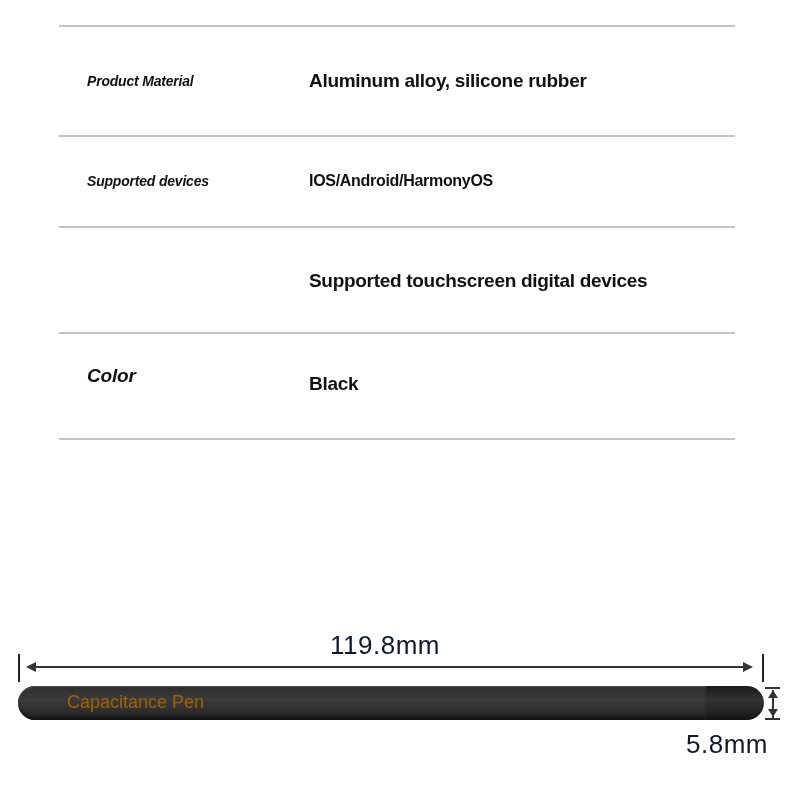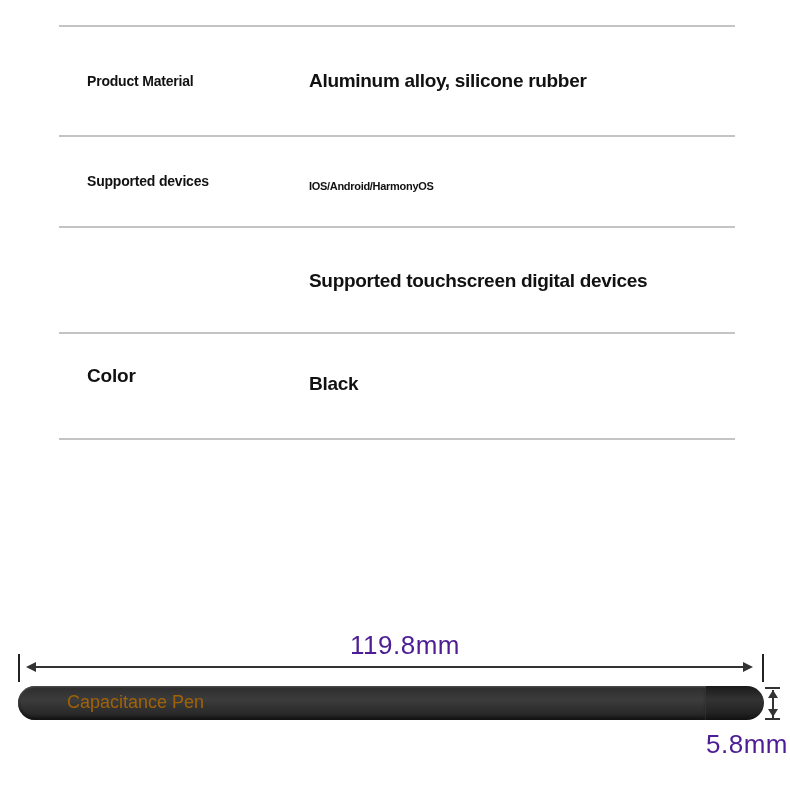--- a/index.html
+++ b/index.html
@@ -1,25 +1,25 @@
 <!DOCTYPE html>
 <html><head>
   <meta charset="utf-8">
   <style>
     html, body { margin: 0; padding: 0; background: #ffffff; }
     body { width: 790px; height: 790px; position: relative; overflow: hidden;
            font-family: "Liberation Sans", sans-serif; color: #111; }
     .rule { position: absolute; left: 59px; width: 676px; height: 2px; background: #c4c4c4; }
-    .label { position: absolute; left: 87px; font-weight: bold; letter-spacing: -0.2px; }
+    .label { position: absolute; left: 87px; font-weight: bold; letter-spacing: -0.2px; font-style: italic; }
     .value { position: absolute; left: 309px; font-weight: bold; letter-spacing: -0.3px; }
     .small { font-size: 14px; }
     .big { font-size: 19px; }
 
     .dim-bar { position: absolute; background: #222; }
-    .dim-text { position: absolute; font-size: 26px; color: #4c1d95; letter-spacing: 0.5px; margin-left: 20px; }
+    .dim-text { position: absolute; font-size: 26px; color: #0f172a; letter-spacing: 0.5px; }
     .arrow-line { position: absolute; left: 30px; top: 666px; width: 718px; height: 2px; background: #333; }
     .arrow-left { position: absolute; left: 26px; top: 662px; width: 0; height: 0;
                   border-top: 5px solid transparent; border-bottom: 5px solid transparent; border-right: 10px solid #333; }
     .arrow-right { position: absolute; left: 743px; top: 662px; width: 0; height: 0;
                    border-top: 5px solid transparent; border-bottom: 5px solid transparent; border-left: 10px solid #333; }
 
     .pen { position: absolute; left: 18px; top: 686px; width: 688px; height: 34px;
            background: linear-gradient(#2c2c2c, #3c3c3c 40%, #2a2a2a 80%, #1a1a1a);
            border-radius: 17px 0 0 17px; box-shadow: inset 0 1px 2px #555, inset 0 -2px 3px #111; }
     .pen-tip { position: absolute; left: 706px; top: 686px; width: 58px; height: 34px;
@@ -40,21 +40,21 @@
 
 <div>
   <span class="label small" style="top:73px">Product Material</span>
   <span class="value big" style="top:70px">Aluminum alloy, silicone rubber</span>
 </div>
 
 <div class="rule" style="top:135px"></div>
 
 <div>
   <span class="label small" style="top:173px">Supported devices</span>
-  <span class="value" style="top:180px; font-size:11px">IOS/Android/HarmonyOS</span>
+  <span class="value" style="top:172px; font-size:16px">IOS/Android/HarmonyOS</span>
 </div>
 
 <div class="rule" style="top:226px"></div>
 
 <div>
   <span class="label small" style="top:272px"></span>
   <span class="value big" style="top:270px">Supported touchscreen digital devices</span>
 </div>
 
 <div class="rule" style="top:332px"></div>

